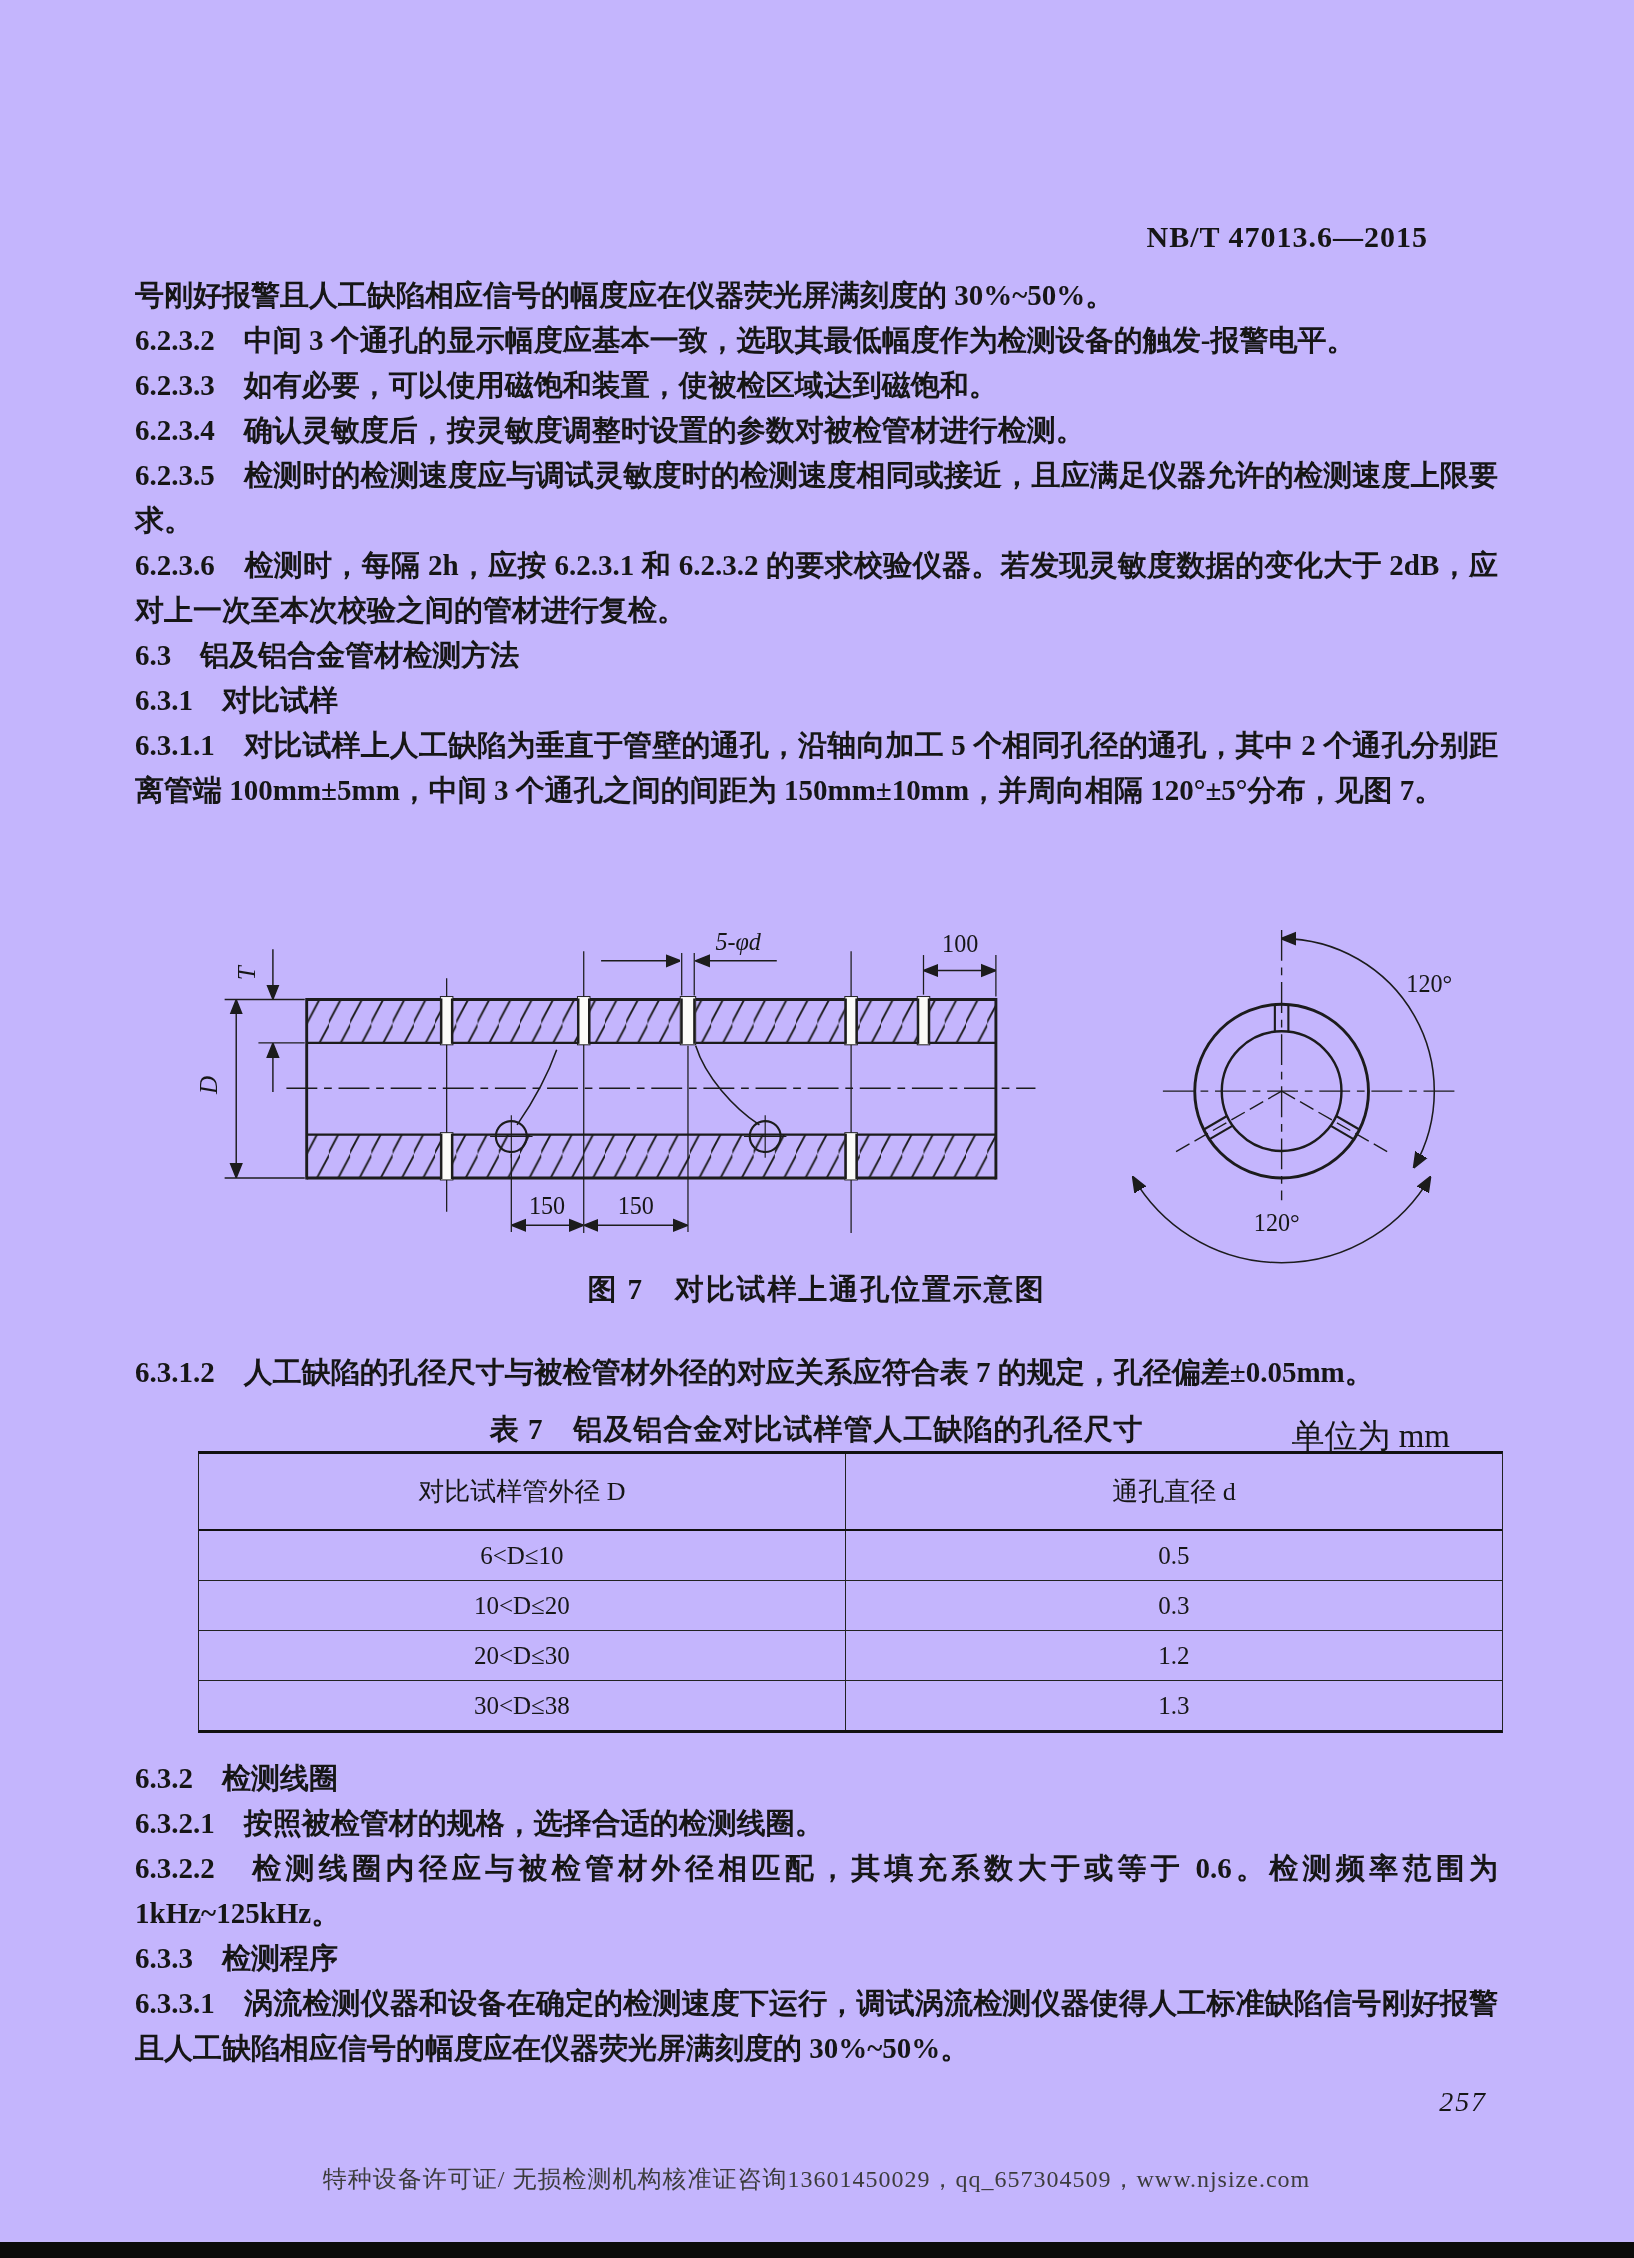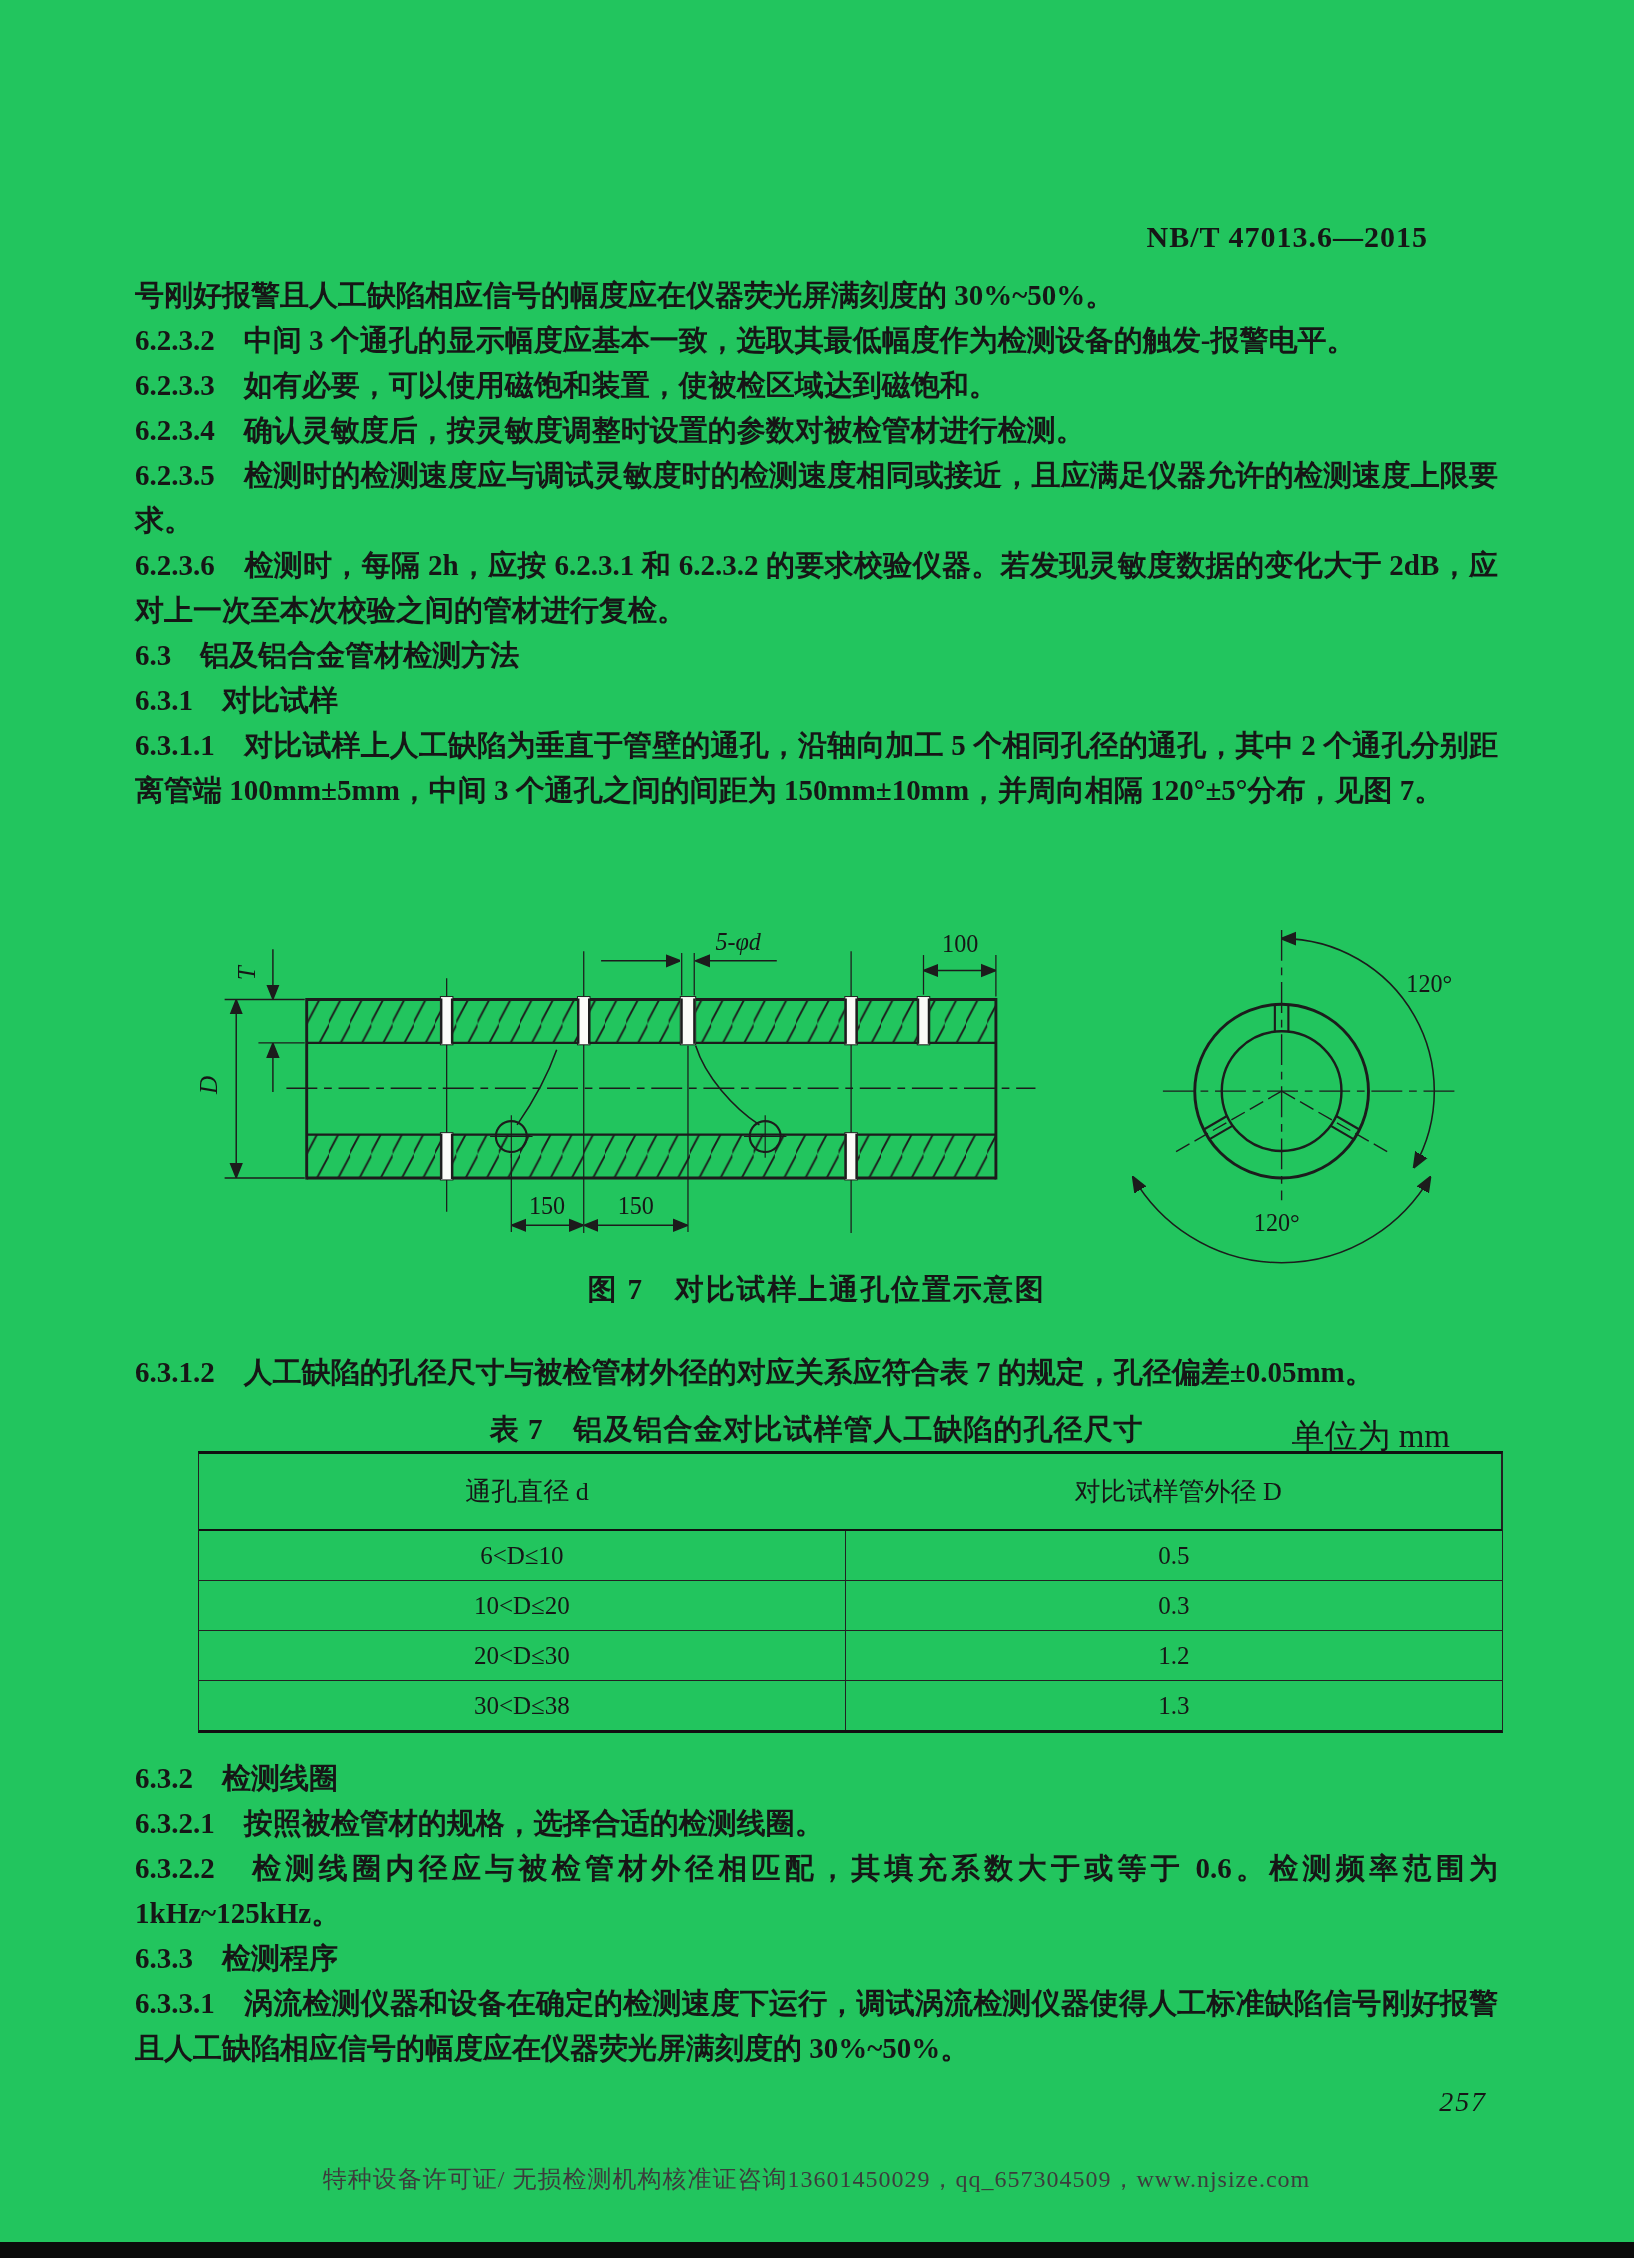--- a/index.html
+++ b/index.html
@@ -1,20 +1,20 @@
 <!DOCTYPE html>
 <html><head>
 <meta charset="utf-8">
 <style>
   html,body{margin:0;padding:0;background:#e8e8e8;}
   #page{
     position:relative;
     width:1635px;height:2258px;
     margin:0 auto;
-    background:#22c55e;
+    background:#c4b5fd;
     font-family:"Liberation Serif","DejaVu Serif",serif;
     color:#161616;
     overflow:hidden;
   }
   .doc-number{
     position:absolute;top:220px;right:207px;
     font-size:30px;font-weight:bold;letter-spacing:1px;
   }
   .textblock{
     position:absolute;left:135px;width:1363px;
@@ -219,22 +219,22 @@
     <p>6.3.1.2　人工缺陷的孔径尺寸与被检管材外径的对应关系应符合表 7 的规定，孔径偏差±0.05mm。</p>
   </div>
 
   <div class="table-title-row">
     <div class="table-title">表 7　铝及铝合金对比试样管人工缺陷的孔径尺寸</div>
     <div class="table-unit">单位为 mm</div>
   </div>
 
   <div class="dtable">
     <div class="tr">
+      <div class="td c1">对比试样管外径 D</div>
       <div class="td c2">通孔直径 d</div>
-      <div class="td c1">对比试样管外径 D</div>
     </div>
     <div class="tr">
       <div class="td c1">6&lt;D≤10</div>
       <div class="td c2">0.5</div>
     </div>
     <div class="tr">
       <div class="td c1">10&lt;D≤20</div>
       <div class="td c2">0.3</div>
     </div>
     <div class="tr">

